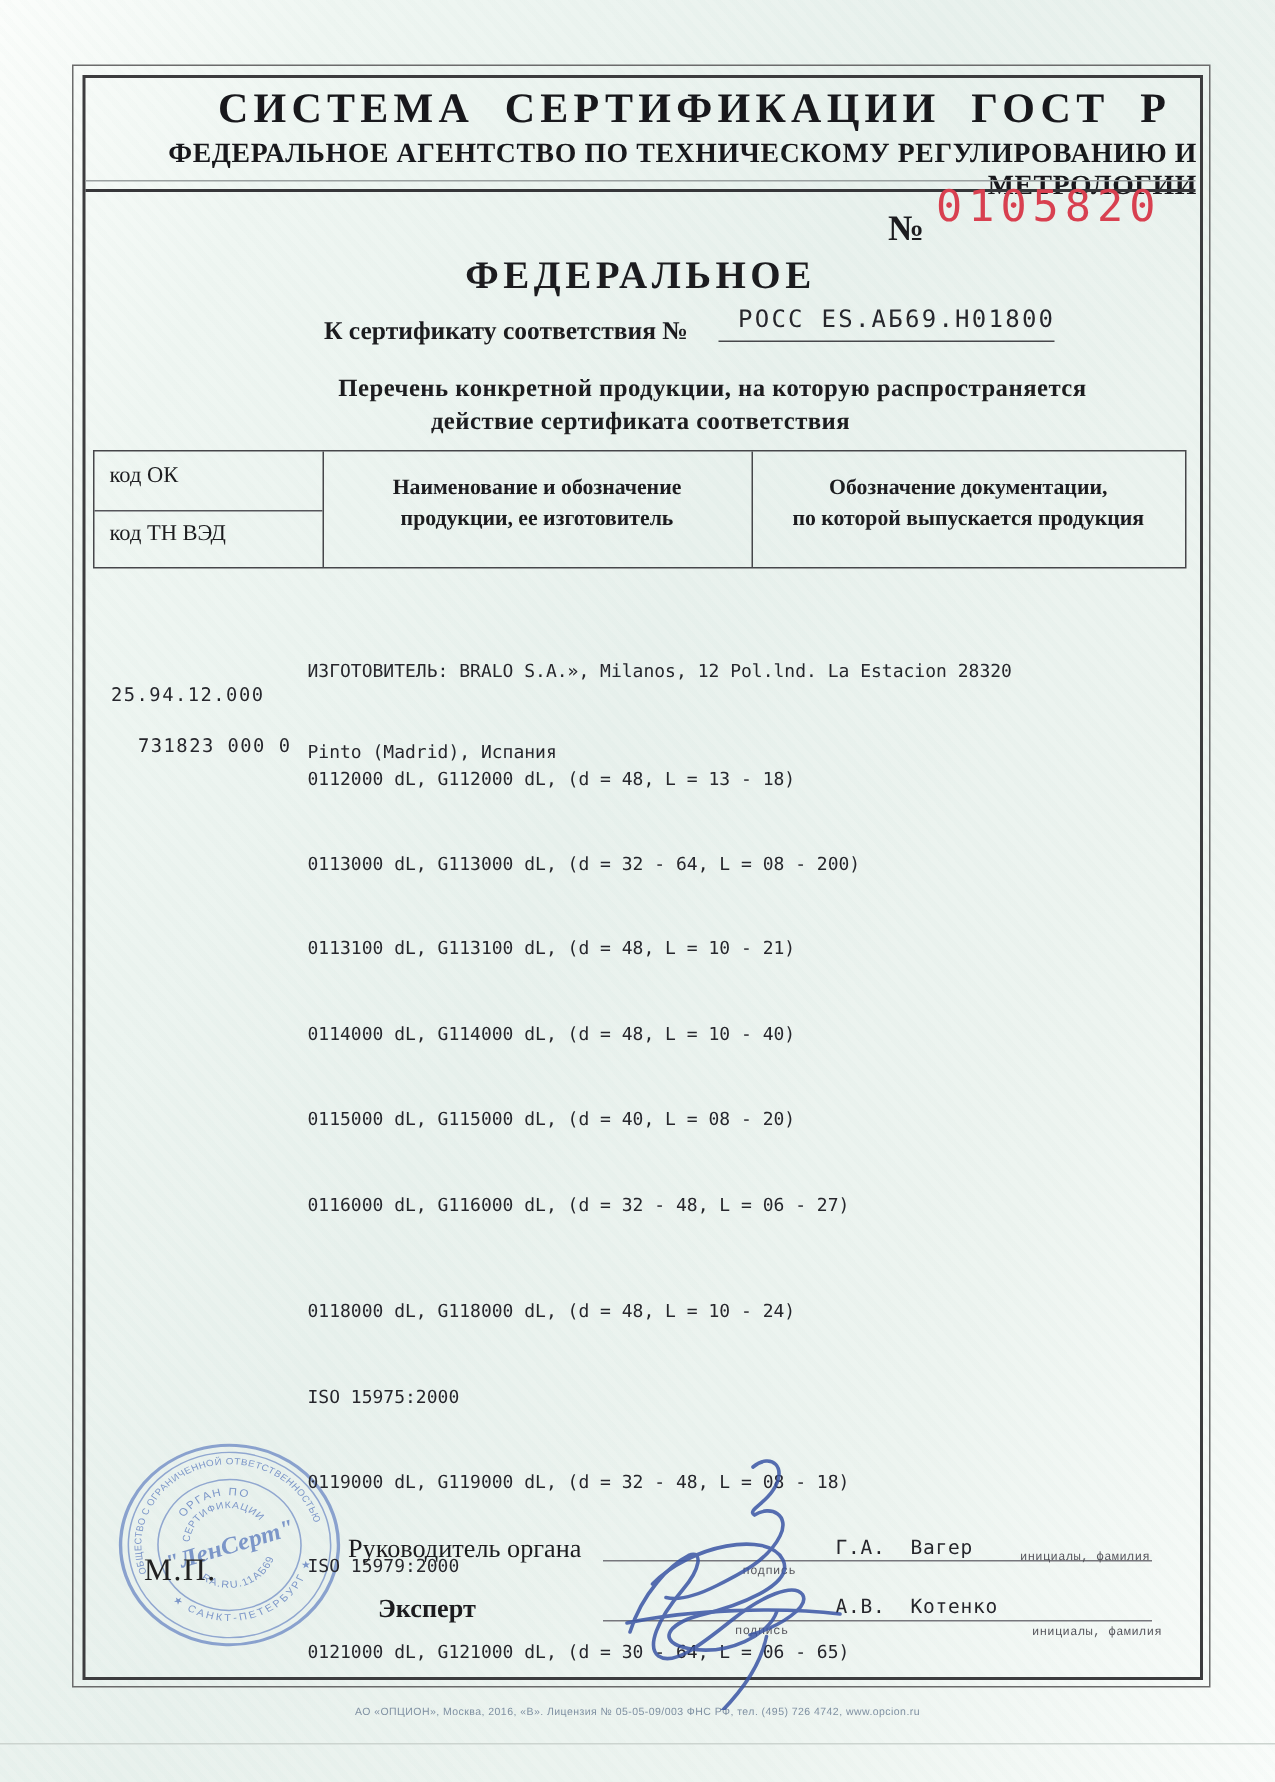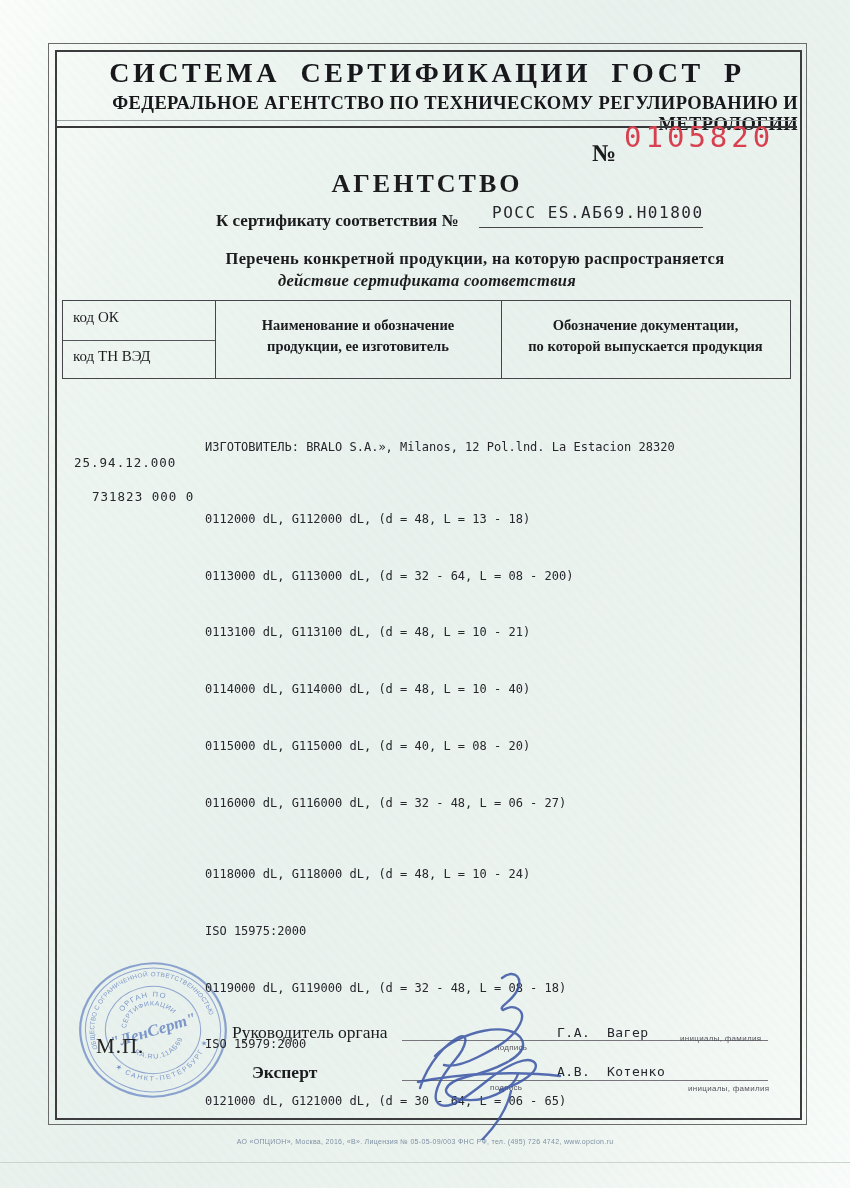--- a/index.html
+++ b/index.html
@@ -7,55 +7,55 @@
     position:relative;width:850px;height:1188px;overflow:hidden;
     background:linear-gradient(115deg,#fbfdfb 0%,#eff6f2 16%,#e8f1ed 45%,#edf4f0 75%,#f9fcfa 100%);
     font-family:"Liberation Serif",serif;color:#1c1c1f;
   }
   .texture{position:absolute;inset:0;pointer-events:none;opacity:.5;
     background:repeating-linear-gradient(48deg,rgba(255,255,255,.05) 0 4px,rgba(130,170,158,.04) 4px 8px);}
   .frame-outer{position:absolute;left:48px;top:43px;width:757px;height:1080px;border:1px solid #6b6b6b;}
   .frame-inner{position:absolute;left:55px;top:50px;width:743px;height:1066px;border:2px solid #3c3c3e;}
   .abs{position:absolute;}
   .ctr{left:56px;width:742px;text-align:center;}
-  .h-title{top:57px;font-weight:bold;font-size:28px;letter-spacing:3.5px;word-spacing:10px;color:#18181c;}
+  .h-title{top:57px;font-weight:bold;font-size:28px;letter-spacing:3.5px;word-spacing:10px;color:#18181c;padding-left:36px;}
   .h-agency{top:93px;font-weight:bold;font-size:18.5px;letter-spacing:.4px;color:#18181c;text-align:right;}
   .sep1{position:absolute;left:57px;top:120px;width:740px;border-top:1px solid #9aa0a0;}
   .sep2{position:absolute;left:57px;top:126px;width:740px;border-top:2px solid #37373a;}
   .no-sign{position:absolute;left:592px;top:140px;font-size:24px;font-weight:bold;}
   .no-value{position:absolute;left:624px;top:120px;font-family:"DejaVu Sans Mono",monospace;
     font-size:29px;letter-spacing:4px;font-weight:500;}
   .doc-title{top:169px;font-weight:bold;font-size:26px;letter-spacing:3px;}
   .cert-label{position:absolute;left:216px;top:211px;font-weight:bold;font-size:17px;}
   .cert-value{position:absolute;left:492px;top:203px;font-family:"DejaVu Sans Mono",monospace;
     font-size:16px;letter-spacing:1.5px;color:#2c2c32;white-space:pre;}
   .cert-line{position:absolute;left:479px;top:227px;width:224px;border-top:1.3px solid #46464a;}
   .sub1{top:249px;font-weight:bold;font-size:16.5px;letter-spacing:.3px;padding-left:48px;}
-  .sub2{top:271px;font-weight:bold;font-size:16.5px;letter-spacing:.3px;font-style:italic;}
+  .sub2{top:271px;font-weight:bold;font-size:16.5px;letter-spacing:.3px;}
   .table{position:absolute;left:62px;top:300px;width:727px;height:77px;border:1.3px solid #46464a;}
   .tv1{position:absolute;left:152px;top:0;height:100%;border-left:1.1px solid #46464a;}
   .tv2{position:absolute;left:438px;top:0;height:100%;border-left:1.1px solid #46464a;}
   .c1div{position:absolute;left:0;top:39px;width:152px;border-top:1px solid #55555a;}
   .cell-ok{position:absolute;left:10px;top:8px;font-size:15px;}
   .cell-tnved{position:absolute;left:10px;top:47px;font-size:15px;}
   .c2{position:absolute;left:152px;top:14px;width:286px;text-align:center;font-weight:bold;
     font-size:14.5px;line-height:21px;}
   .c3{position:absolute;left:438px;top:14px;width:289px;text-align:center;font-weight:bold;
     font-size:14.5px;line-height:21px;}
   .mono{font-family:"DejaVu Sans Mono",monospace;white-space:pre;color:#26262c;}
   .code-ok{position:absolute;left:74px;top:455px;font-size:12.5px;letter-spacing:1px;}
   .code-tnved{position:absolute;left:74px;top:489px;font-size:12.5px;letter-spacing:1px;margin-left:18px;}
   .manuf{position:absolute;left:205px;top:402px;font-size:12px;line-height:18px;z-index:3;}
   .products{position:absolute;left:205px;top:455px;font-size:12px;line-height:14.2px;z-index:3;}
   .pline{white-space:pre;}
   .role1{position:absolute;left:232px;top:1022px;font-weight:normal;font-size:17.5px;z-index:3;}
   .role2{position:absolute;left:252px;top:1062px;font-weight:bold;font-size:17.5px;z-index:3;}
   .sigline1{position:absolute;left:402px;top:1040px;width:366px;border-top:1px solid #76767c;}
   .sigline2{position:absolute;left:402px;top:1080px;width:366px;border-top:1px solid #76767c;}
-  .tiny{font-family:Liberation Sans, sans-serif;font-size:8px;color:#55555c;letter-spacing:.3px;padding-left:40px;}
+  .tiny{font-family:Liberation Mono, monospace;font-size:8px;color:#55555c;letter-spacing:.3px;padding-left:40px;}
   .siglabel1{position:absolute;left:455px;top:1043px;}
   .siglabel2{position:absolute;left:450px;top:1083px;}
   .name1{position:absolute;left:557px;top:1025px;font-size:13px;letter-spacing:.5px;z-index:3;}
   .name2{position:absolute;left:557px;top:1064px;font-size:13px;letter-spacing:.5px;z-index:3;}
   .namelabel1{position:absolute;left:640px;top:1034px;z-index:4;}
   .namelabel2{position:absolute;left:648px;top:1084px;}
   .sig-svg{position:absolute;left:390px;top:960px;width:200px;height:180px;z-index:5;}
   .stamp-svg{position:absolute;left:70px;top:954px;width:166px;height:152px;z-index:1;opacity:.88;}
   .mp{position:absolute;left:96px;top:1034px;font-size:21px;letter-spacing:1px;color:#222;z-index:2;}
   .footer-print{position:absolute;left:60px;top:1138px;width:730px;text-align:center;
@@ -71,21 +71,21 @@
   <div class="frame-inner"></div>
 
   <div class="abs ctr h-title">СИСТЕМА СЕРТИФИКАЦИИ ГОСТ Р</div>
   <div class="abs ctr h-agency">ФЕДЕРАЛЬНОЕ АГЕНТСТВО ПО ТЕХНИЧЕСКОМУ РЕГУЛИРОВАНИЮ И МЕТРОЛОГИИ</div>
   <div class="sep1"></div>
   <div class="sep2"></div>
 
   <span class="no-sign">№</span>
   <span class="no-value" style="color:#d84050;">0105820</span>
 
-  <div class="abs ctr doc-title">АГЕНТСТВО</div>
+  <div class="abs ctr doc-title">ФЕДЕРАЛЬНОЕ</div>
 
   <span class="cert-label">К сертификату соответствия №</span>
   <span class="cert-value mono">РОСС ES.АБ69.Н01800</span>
   <div class="cert-line"></div>
 
   <div class="abs ctr sub1">Перечень конкретной продукции,  на которую распространяется</div>
   <div class="abs ctr sub2">действие сертификата соответствия</div>
 
   <div class="table">
     <div class="tv1"></div>
@@ -101,20 +101,21 @@
       <div>Обозначение документации,</div>
       <div>по которой выпускается продукция</div>
     </div>
   </div>
 
   <div class="code-ok mono">25.94.12.000</div>
   <div class="code-tnved mono">731823 000 0</div>
 
   <div class="manuf mono">
     <div>ИЗГОТОВИТЕЛЬ: BRALO S.A.», Milanos, 12 Pol.lnd. La Estacion 28320</div>
+    <div>Pinto (Madrid), Испания</div>
   </div>
 
   <div class="products mono">
     
   
       <div class="pline">0112000 dL, G112000 dL, (d = 48, L = 13 - 18)</div>
     
       <div class="pline">0113000 dL, G113000 dL, (d = 32 - 64, L = 08 - 200)</div>
     
       <div class="pline">0113100 dL, G113100 dL, (d = 48, L = 10 - 21)</div>

